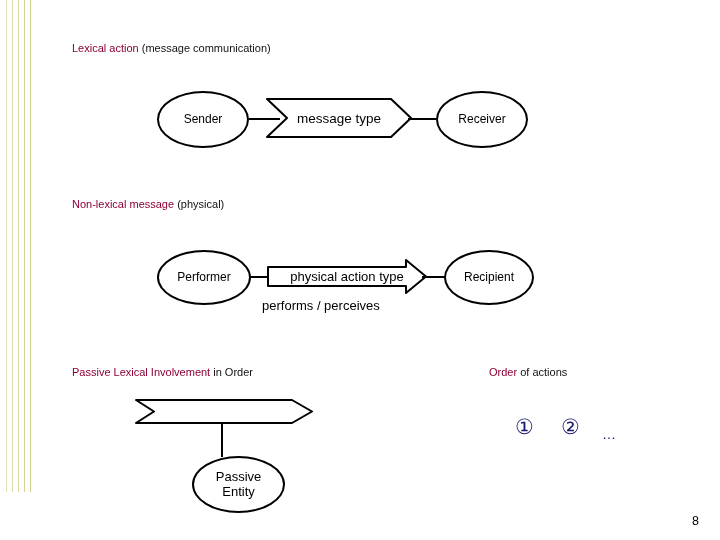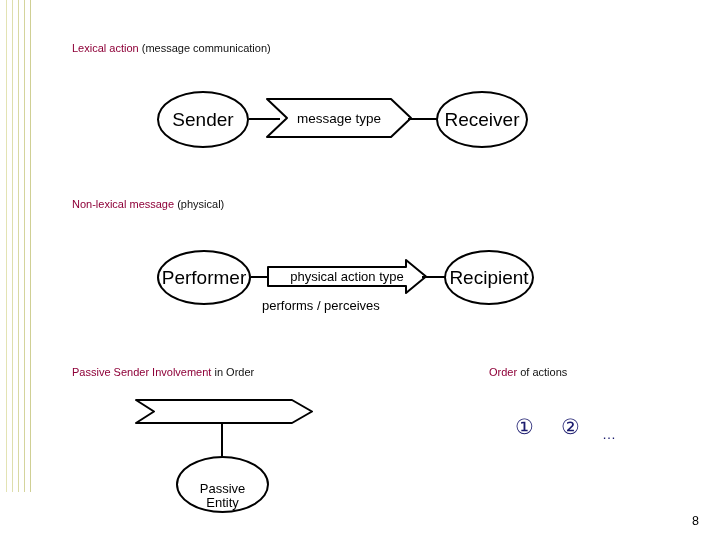--- a/index.html
+++ b/index.html
@@ -62,30 +62,30 @@
   .ellipse {
     position: absolute;
     border: 2px solid #000000;
     border-radius: 50%;
     background: #ffffff;
     display: flex;
     align-items: center;
     justify-content: center;
     text-align: center;
     color: #000000;
-    font-size: 19px;
+    font-size: 12px;
     line-height: 1.12;
     box-sizing: border-box;
   }
 
   #n-sender    { left: 157px; top: 91px;  width: 92px;  height: 57px; }
   #n-receiver  { left: 436px; top: 91px;  width: 92px;  height: 57px; }
   #n-performer { left: 157px; top: 250px; width: 94px;  height: 55px; }
   #n-recipient { left: 444px; top: 250px; width: 90px;  height: 55px; }
-  #n-passive   { left: 176px; top: 456px; width: 93px;  height: 57px; font-size: 13px; align-items: flex-end;}
+  #n-passive   { left: 192px; top: 456px; width: 93px;  height: 57px; font-size: 13px;}
 
   
   .line {
     position: absolute;
     background: #000000;
   }
   #line-left-msg   { left: 249px; top: 118px; width: 31px;  height: 2px; }
   #line-right-msg  { left: 408px; top: 118px; width: 29px;  height: 2px; }
   #line-left-phys  { left: 251px; top: 276px; width: 22px;  height: 2px; }
   #line-right-phys { left: 422px; top: 276px; width: 23px;  height: 2px; }
@@ -197,21 +197,21 @@
 
   <div class="line" id="line-right-phys"></div>
 
   <div class="ellipse" id="n-recipient">
     <span>Recipient</span>
   </div>
 
   <div class="caption" id="cap-performs">performs / perceives</div>
 
   <div class="heading" id="h-passive">
-    <span class="hl">Passive Sender Involvement</span><span> in Order</span>
+    <span class="hl">Passive Lexical Involvement</span><span> in Order</span>
   </div>
 
   <div class="shape" id="s-passive-arrow">
     <svg width="180" height="27" viewBox="0 0 180 27">
       <path d="M2,2 L158,2 L178,13.5 L158,25 L2,25 L20,13.5 Z" fill="#ffffff" stroke="#000000" stroke-width="2" stroke-linejoin="round"></path>
     </svg>
     <div class="label"></div>
   </div>
 
   <div class="line" id="line-passive-v"></div>

